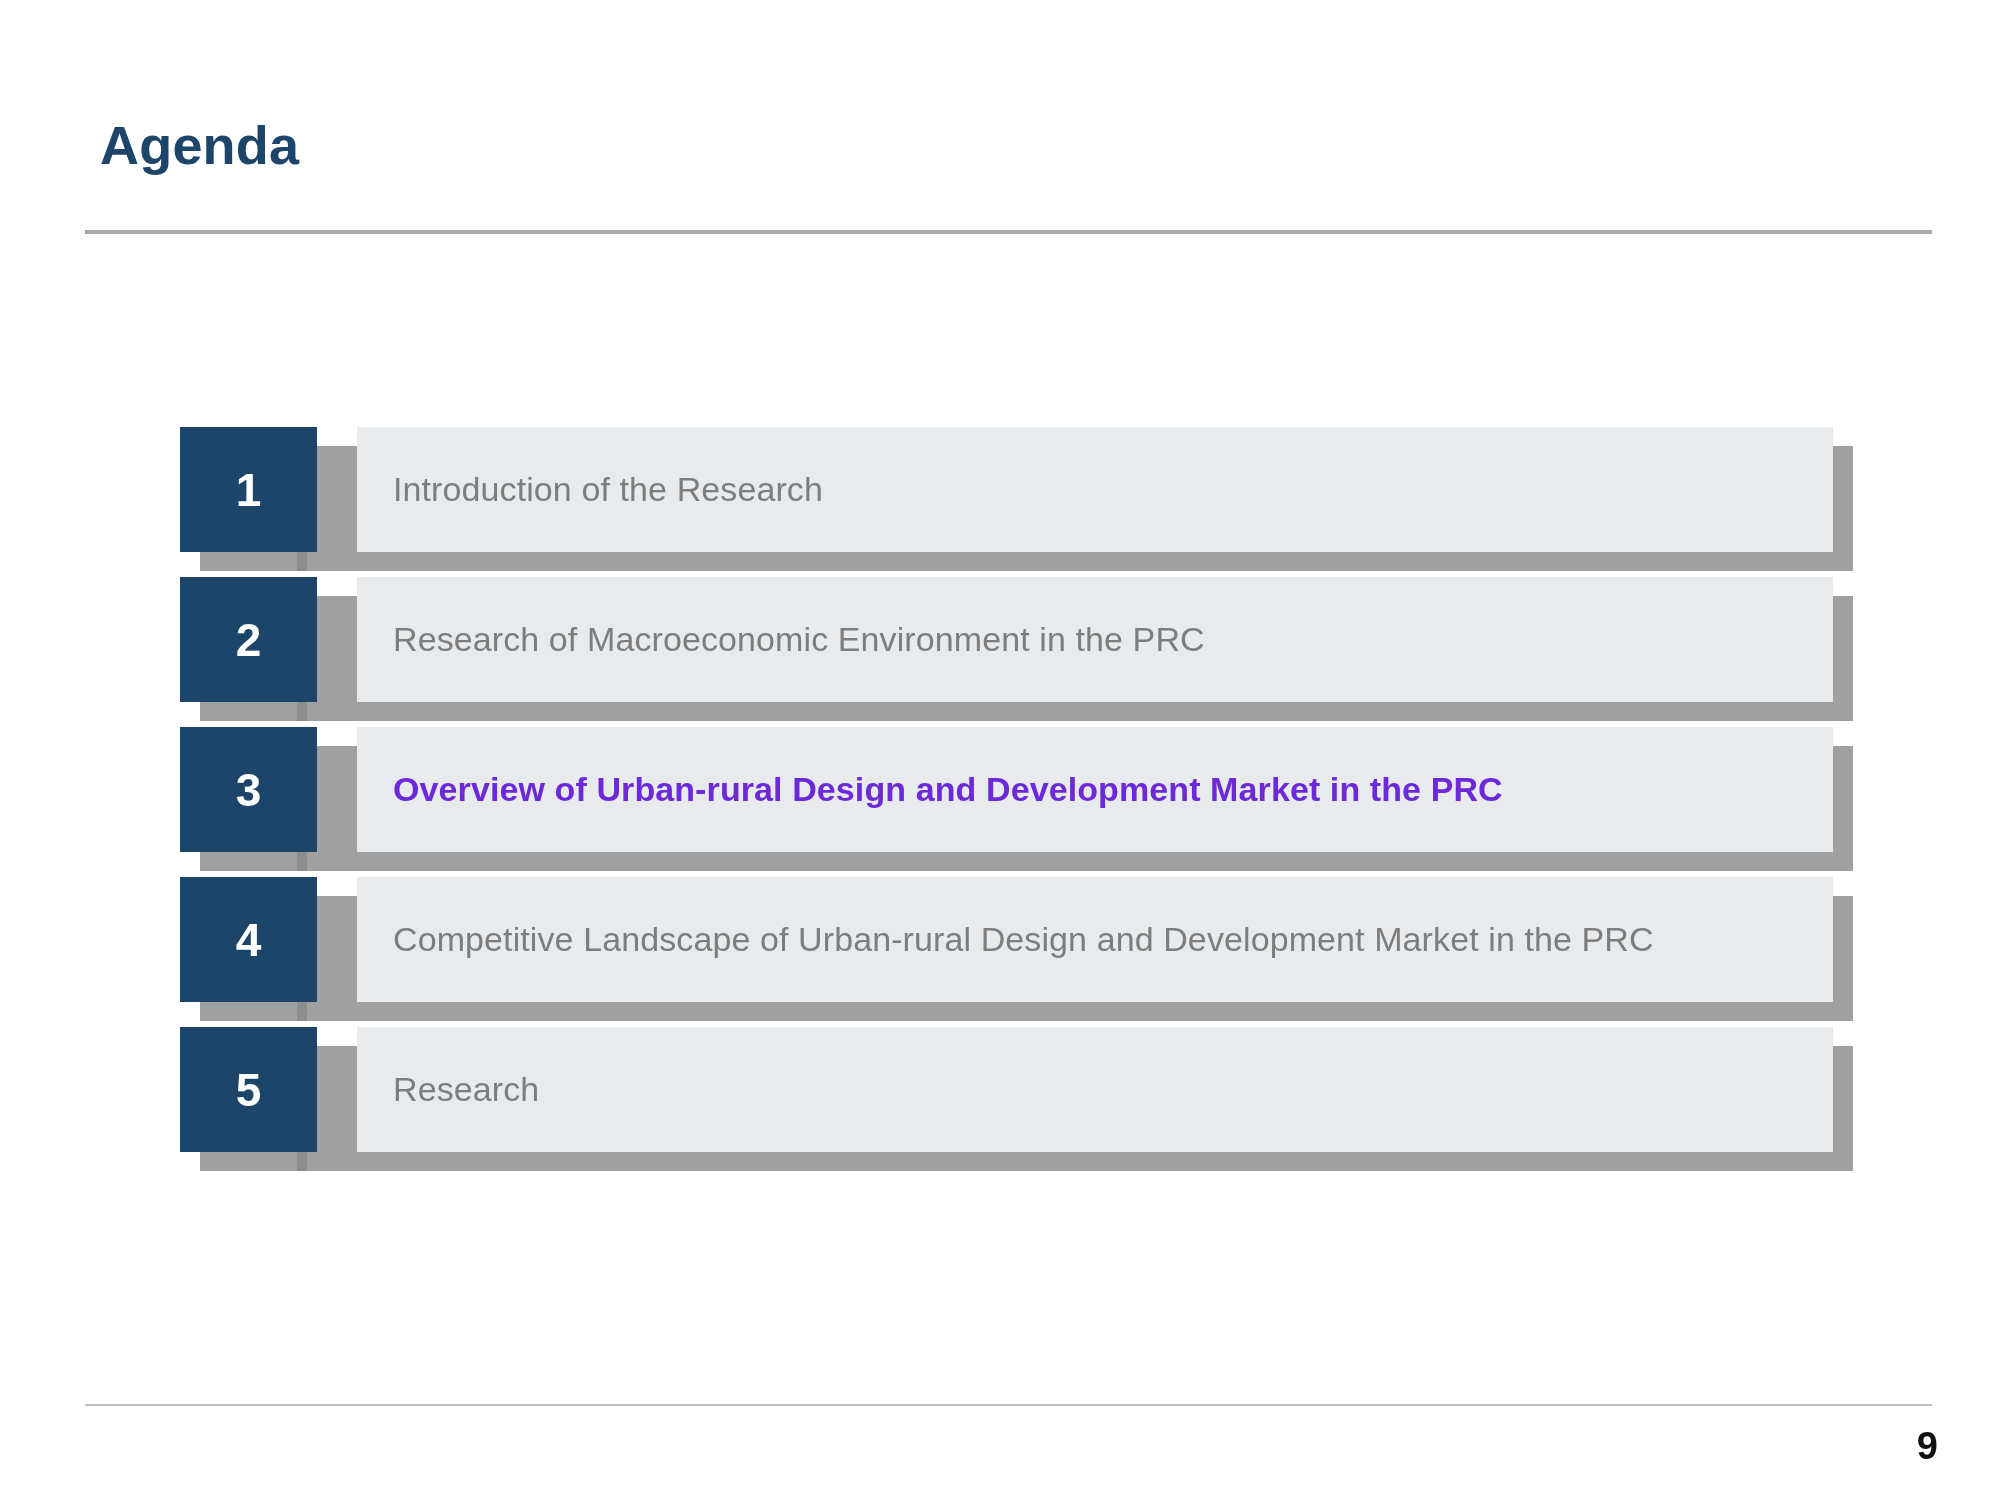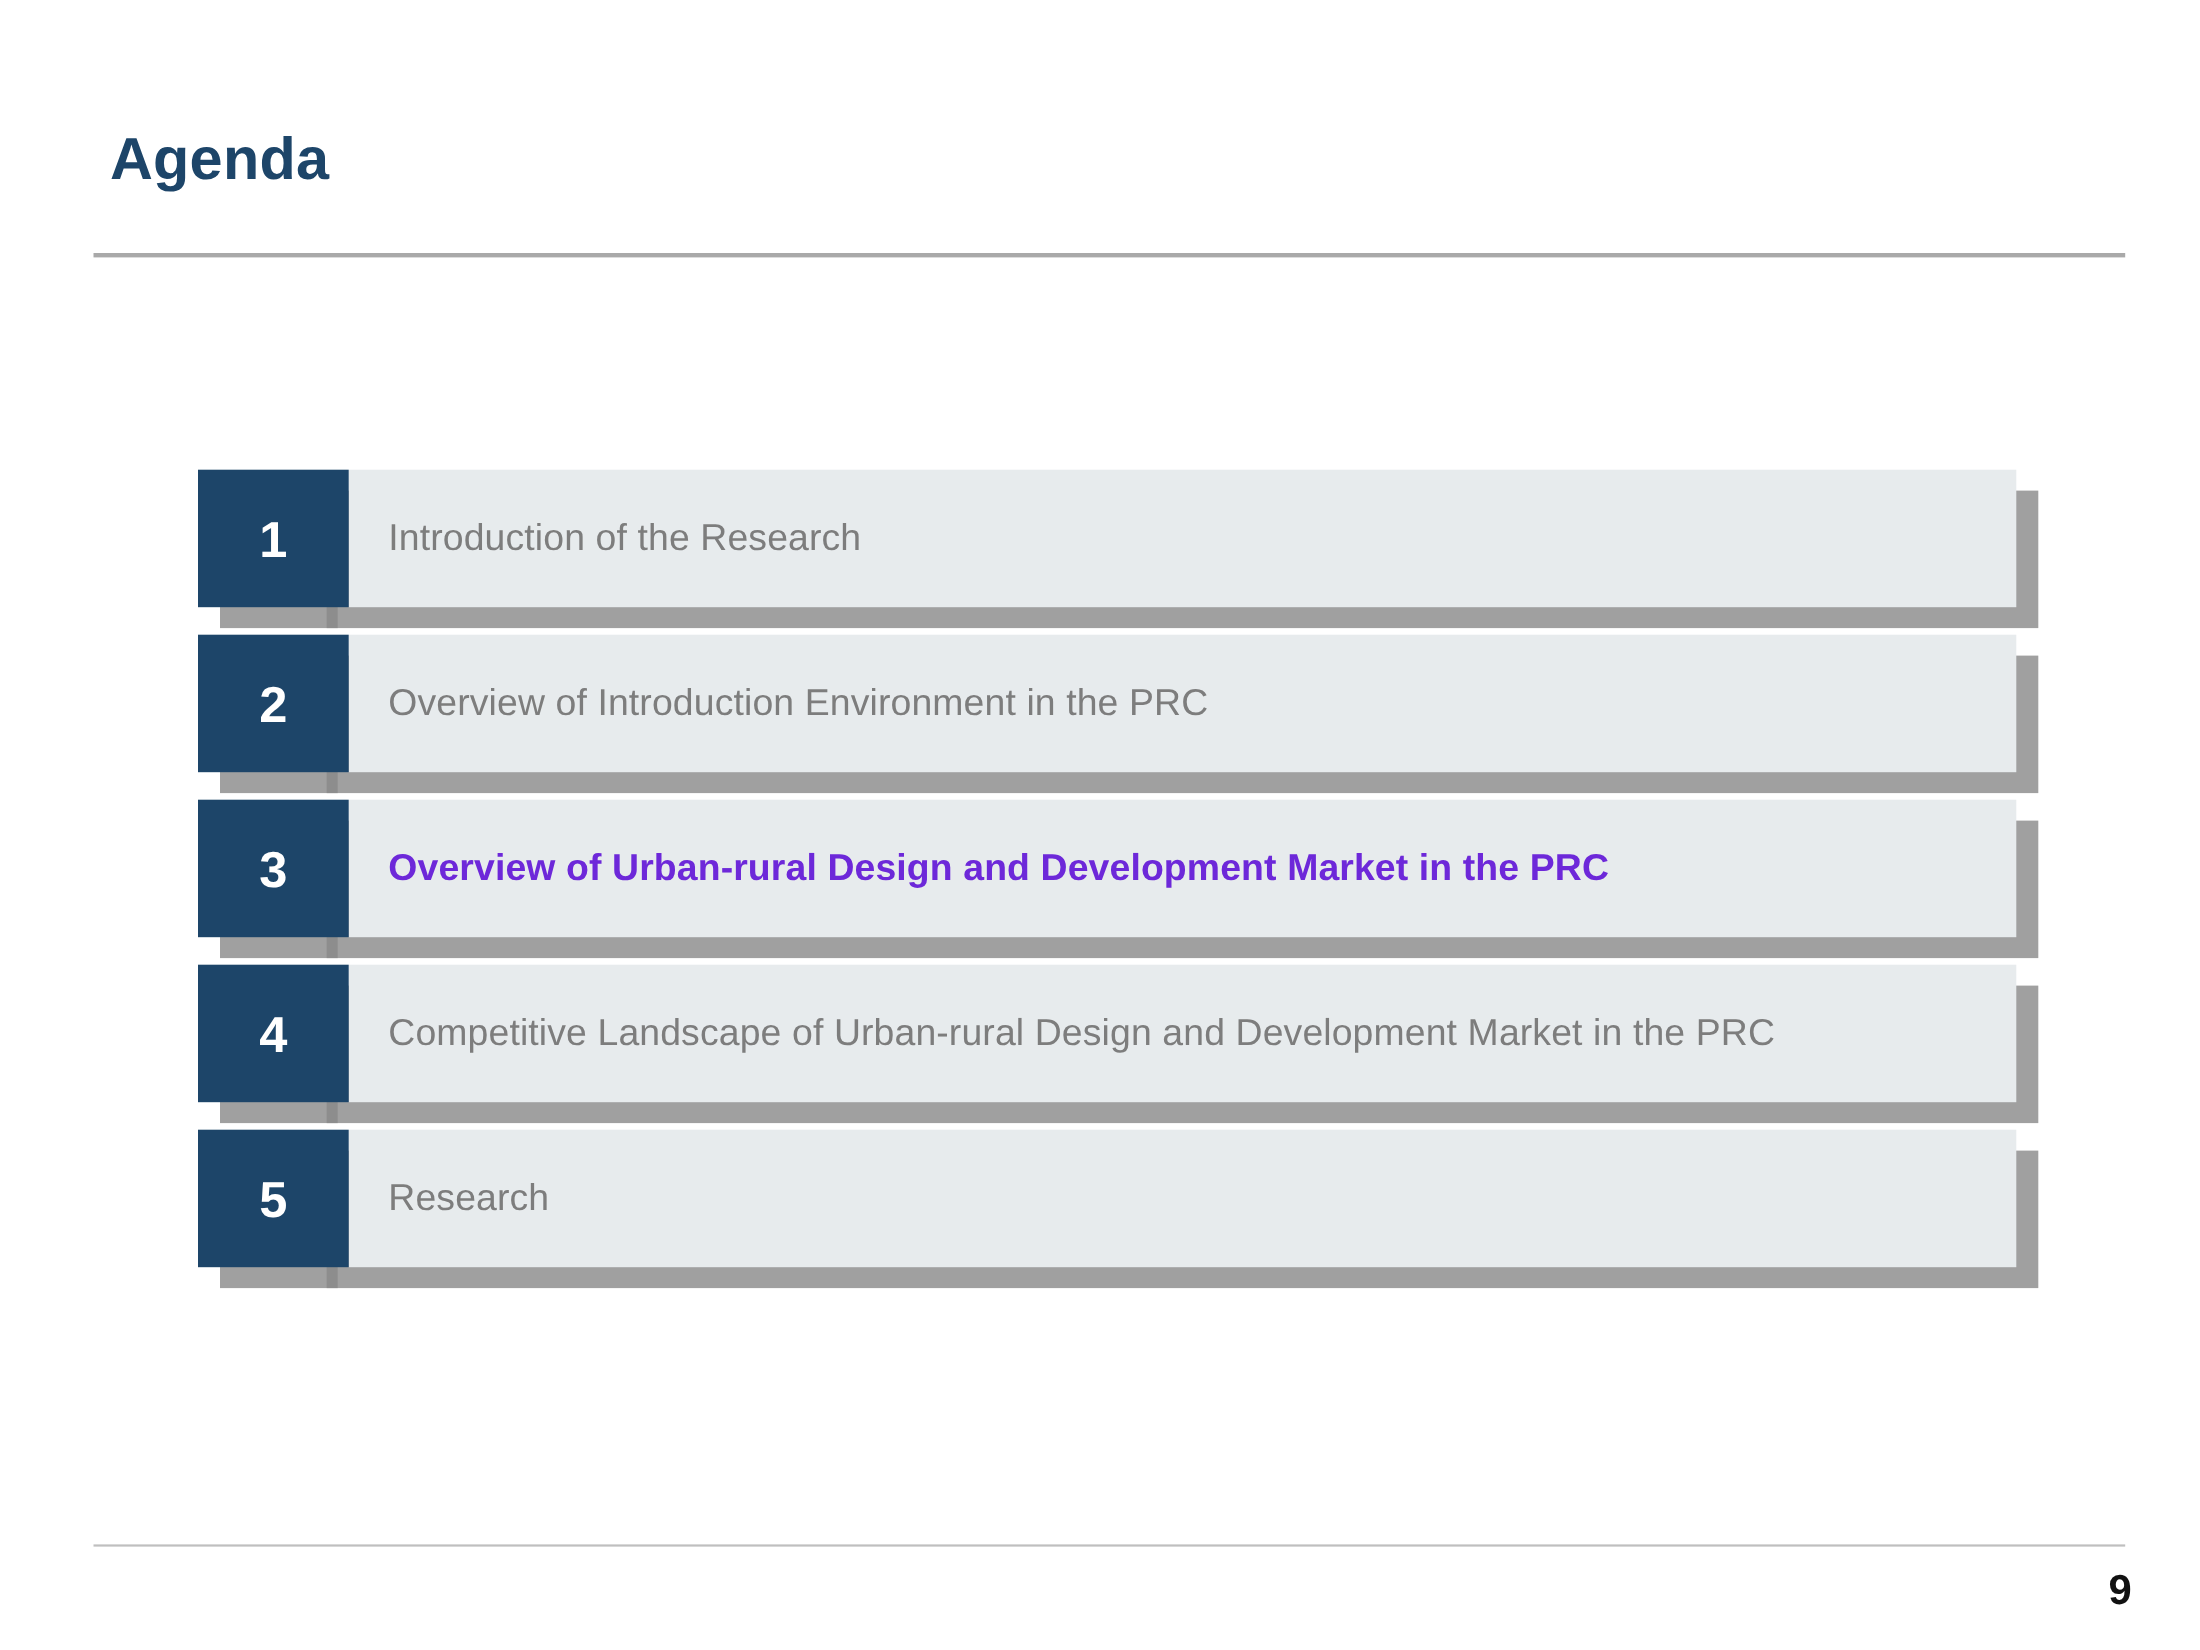--- a/index.html
+++ b/index.html
@@ -106,20 +106,21 @@
   }
 
   .row-panel {
     position: relative;
     flex: 1 1 auto;
     background: #e7ebed;
     display: flex;
     align-items: center;
     padding-left: 36px;
     box-sizing: border-box;
+    margin-left: 40px;
   }
 
   .row-label {
     font-size: 34px;
     color: #7d7d7d;
     letter-spacing: 0.1px;
     line-height: 1.15;
     white-space: nowrap;
   }
   .agenda-row.is-active .row-label {
@@ -186,21 +187,21 @@
             <div class="row-label">Introduction of the Research</div>
           </div>
         </div>
       </div>
       <div class="agenda-row">
         <div class="row-shadow"></div>
         <div class="row-shadow-notch"></div>
         <div class="row-body">
           <div class="row-number">2</div>
           <div class="row-panel">
-            <div class="row-label">Overview of Introduction Environment in the PRC</div>
+            <div class="row-label">Research of Macroeconomic Environment in the PRC</div>
           </div>
         </div>
       </div>
       <div class="agenda-row is-active">
         <div class="row-shadow"></div>
         <div class="row-shadow-notch"></div>
         <div class="row-body">
           <div class="row-number">3</div>
           <div class="row-panel">
             <div class="row-label">Overview of Urban-rural Design and Development Market in the PRC</div>

